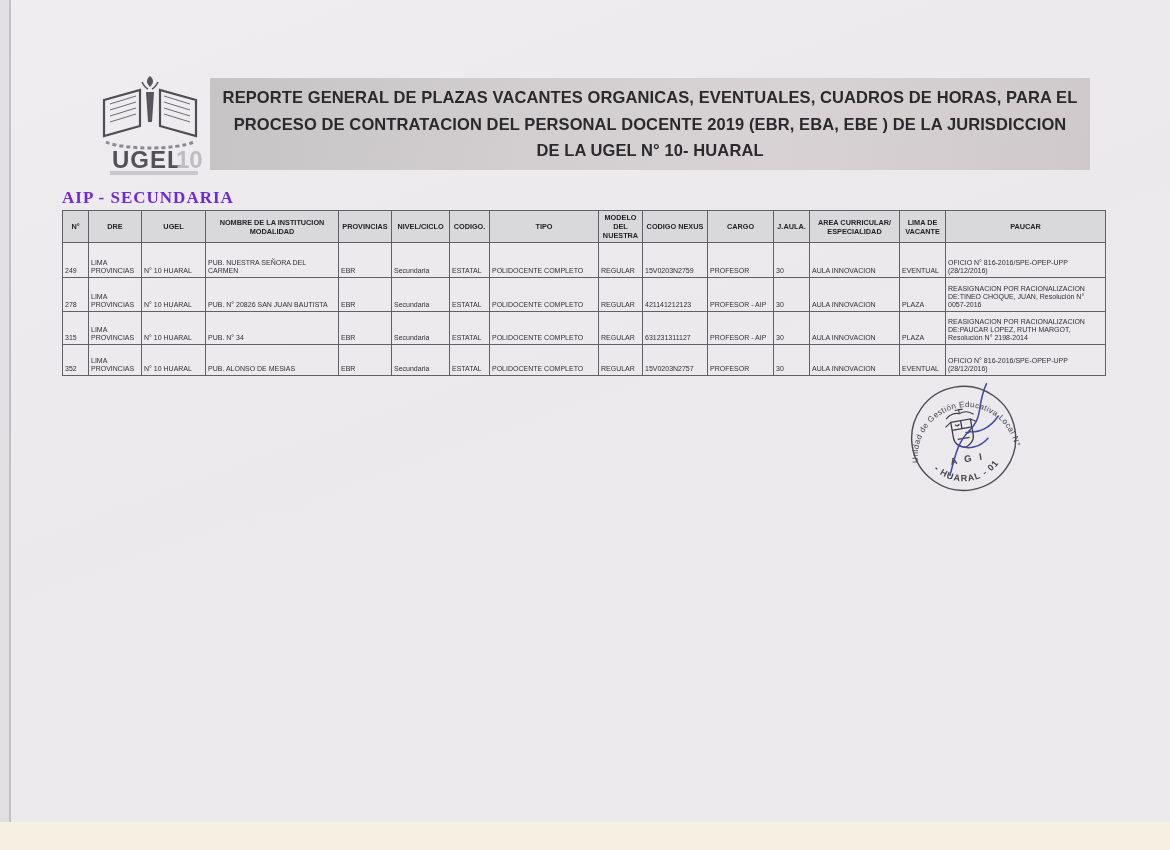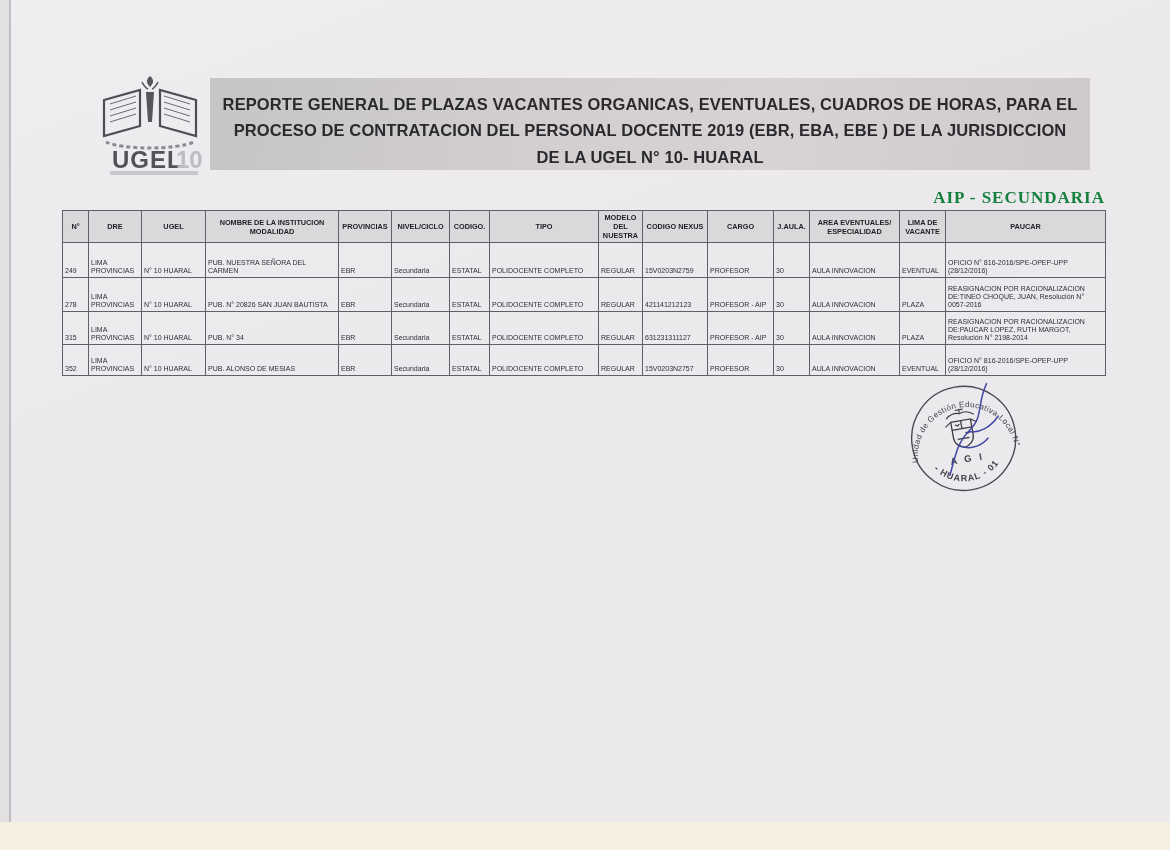--- a/index.html
+++ b/index.html
@@ -19,31 +19,31 @@
   .scan-left-shade{
     position:absolute;left:0;top:0;width:9px;height:822px;
     background:#e2e0e3;
   }
   
   .logo{position:absolute;left:90px;top:70px;width:120px;height:108px;}
   
   .banner{
     position:absolute;left:210px;top:78px;width:880px;height:92px;
     background:linear-gradient(100deg,#c6c4c5 0%,#d2cecf 35%,#d8d2d5 65%,#cfc9cc 100%);
-    display:flex;align-items:flex-end;justify-content:center;
+    display:flex;align-items:center;justify-content:center;
   }
   .banner-title{
     color:#2a2a2e;font-weight:bold;font-size:16.5px;line-height:1.6;
     text-align:center;padding:0 12px;letter-spacing:.1px;
   }
   
   .section-title{
     position:absolute;left:62px;top:188px;width:1043px;
-    text-align:right;font-family:"Liberation Serif","DejaVu Serif",serif;
-    font-weight:bold;font-size:17px;color:#15803d;letter-spacing:1px;
+    text-align:left;font-family:"Liberation Serif","DejaVu Serif",serif;
+    font-weight:bold;font-size:17px;color:#6d28d9;letter-spacing:1px;
   }
   
   table.report{
     position:absolute;left:62px;top:210px;width:1043px;
     border-collapse:collapse;table-layout:fixed;
     font-size:7px;color:#2e2e33;
   }
   table.report th, table.report td{
     border:0.8px solid #606066;
     overflow:hidden;
@@ -128,21 +128,21 @@
       <th>UGEL</th>
       <th>NOMBRE DE LA INSTITUCION MODALIDAD</th>
       <th>PROVINCIAS</th>
       <th>NIVEL/CICLO</th>
       <th>CODIGO.</th>
       <th>TIPO</th>
       <th>MODELO DEL NUESTRA</th>
       <th>CODIGO NEXUS</th>
       <th>CARGO</th>
       <th>J.AULA.</th>
-      <th>AREA EVENTUALES/ ESPECIALIDAD</th>
+      <th>AREA CURRICULAR/ ESPECIALIDAD</th>
       <th>LIMA DE VACANTE</th>
       <th>PAUCAR</th>
     </tr>
   </thead>
   <tbody>
     <tr class="r1">
       <td class="c-num">249</td>
       <td>LIMA PROVINCIAS</td>
       <td>N° 10 HUARAL</td>
       <td>PUB. NUESTRA SEÑORA DEL CARMEN</td>

